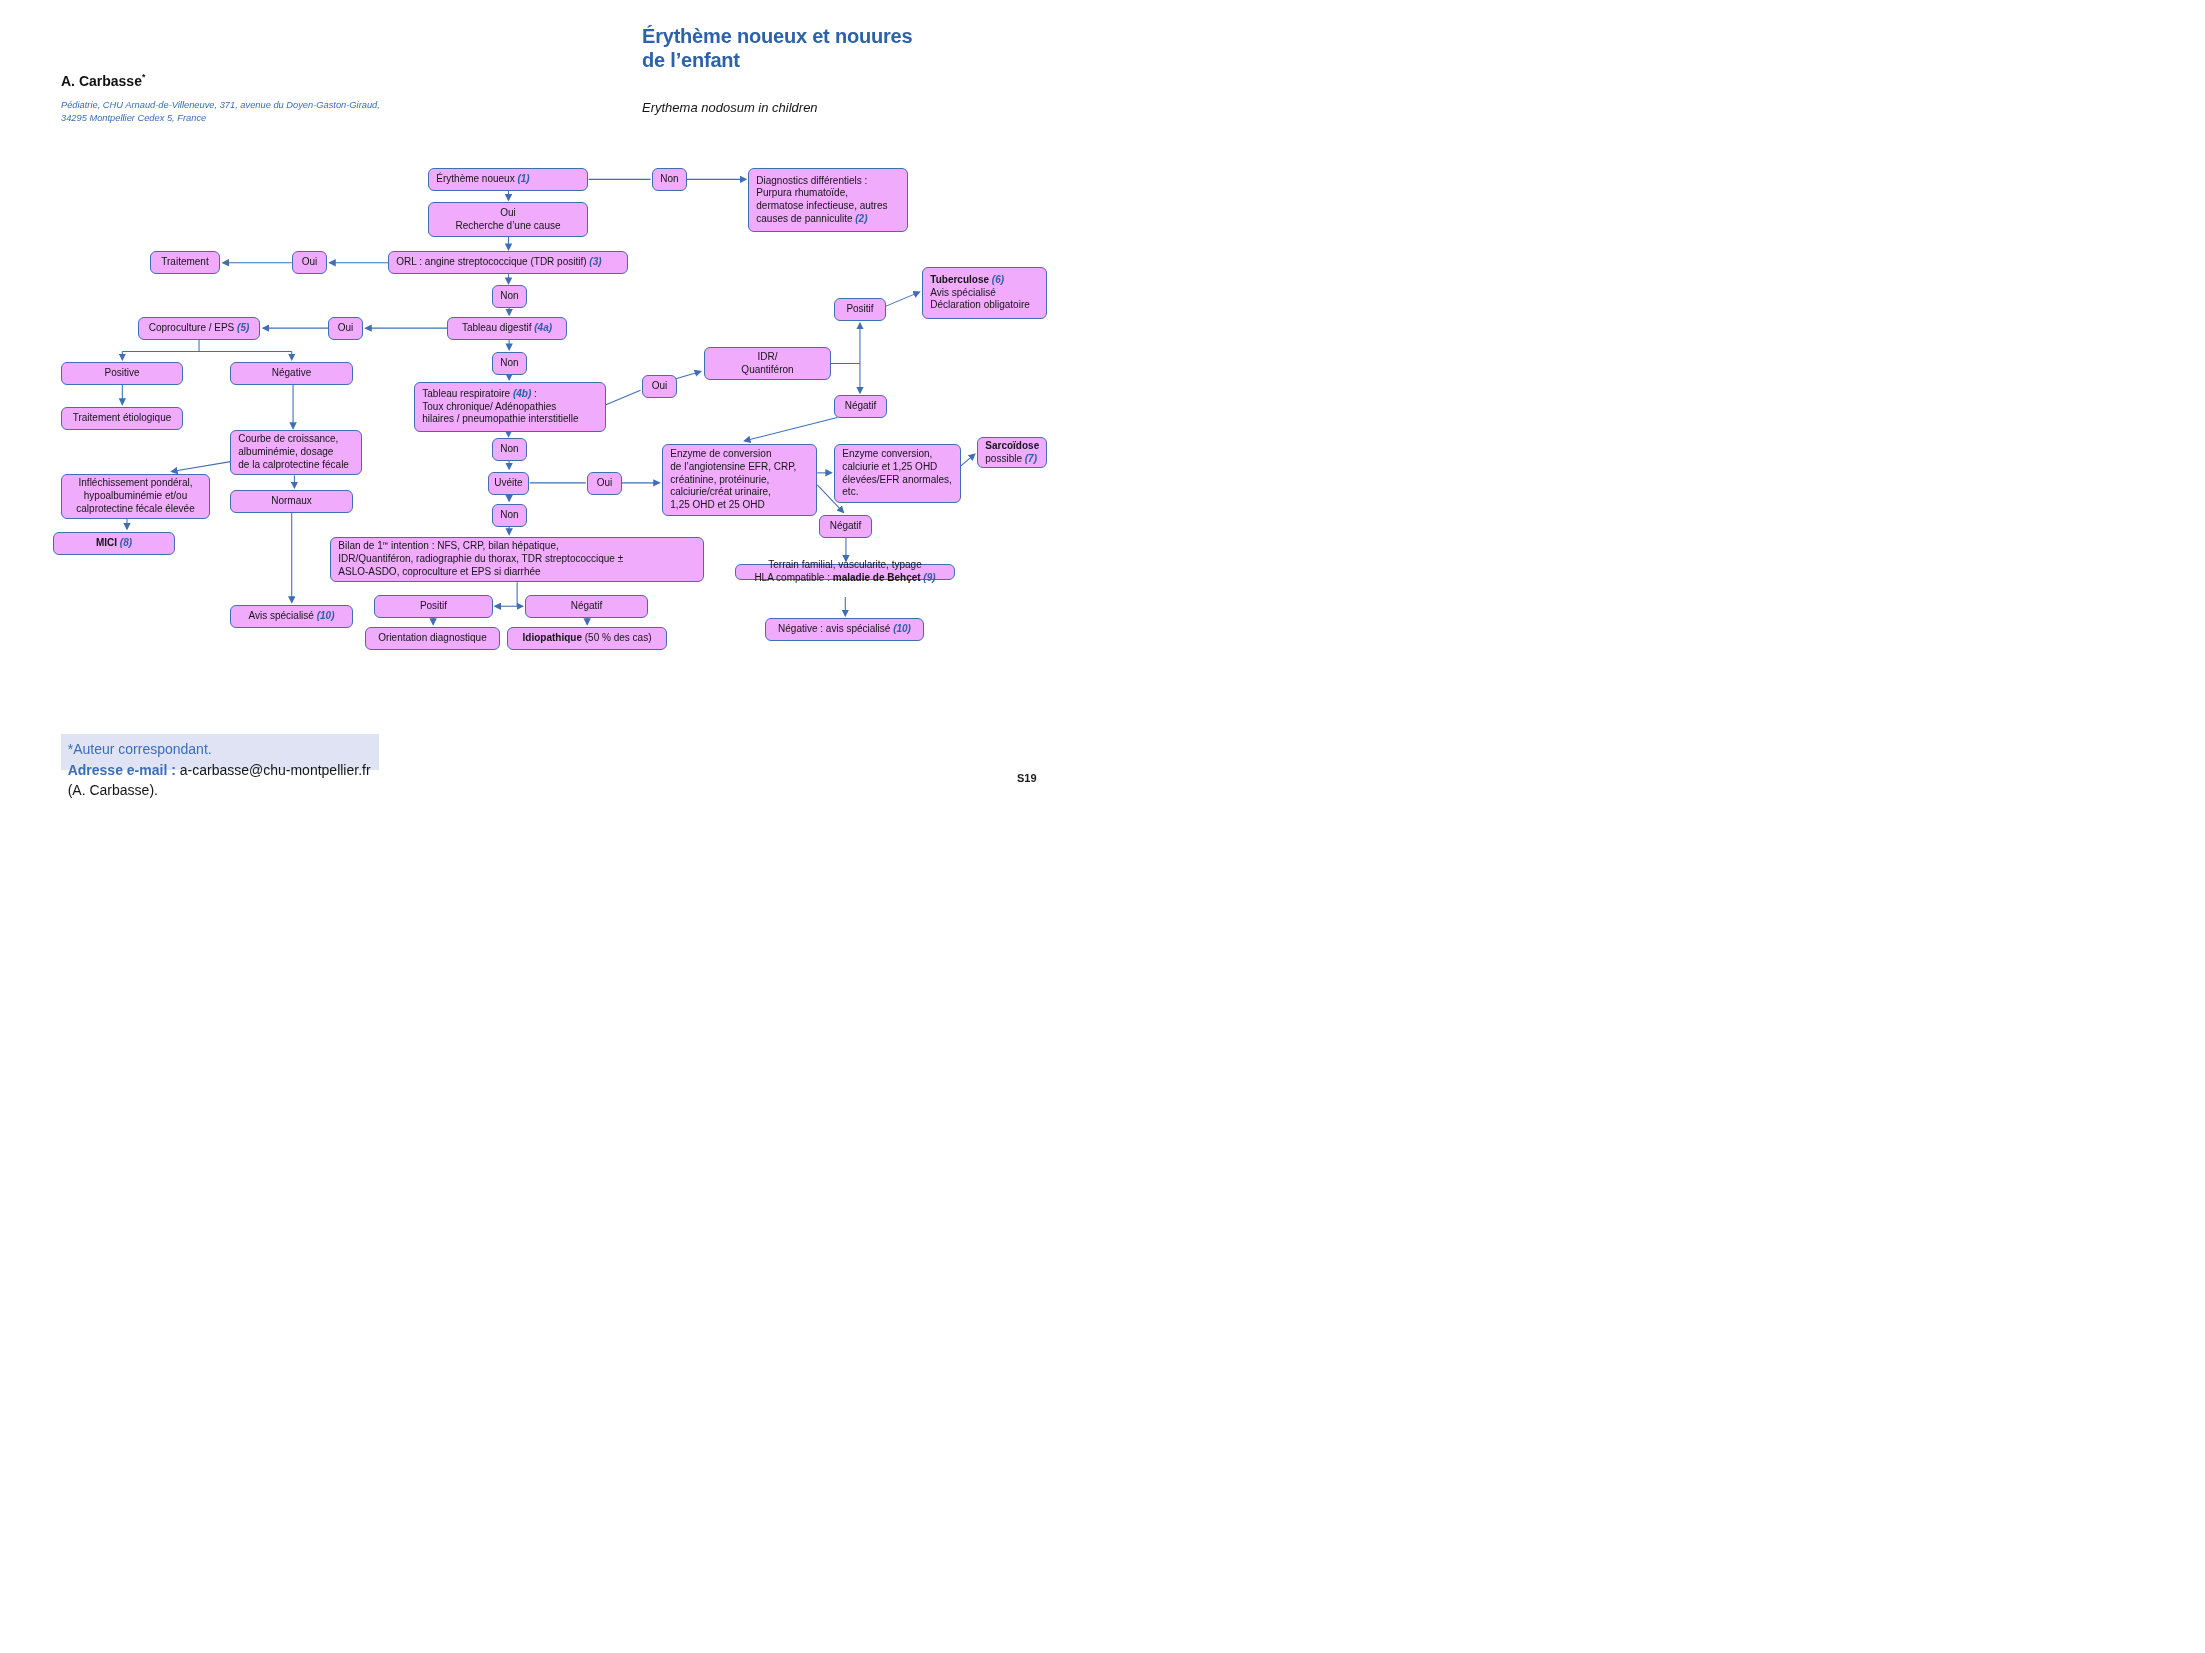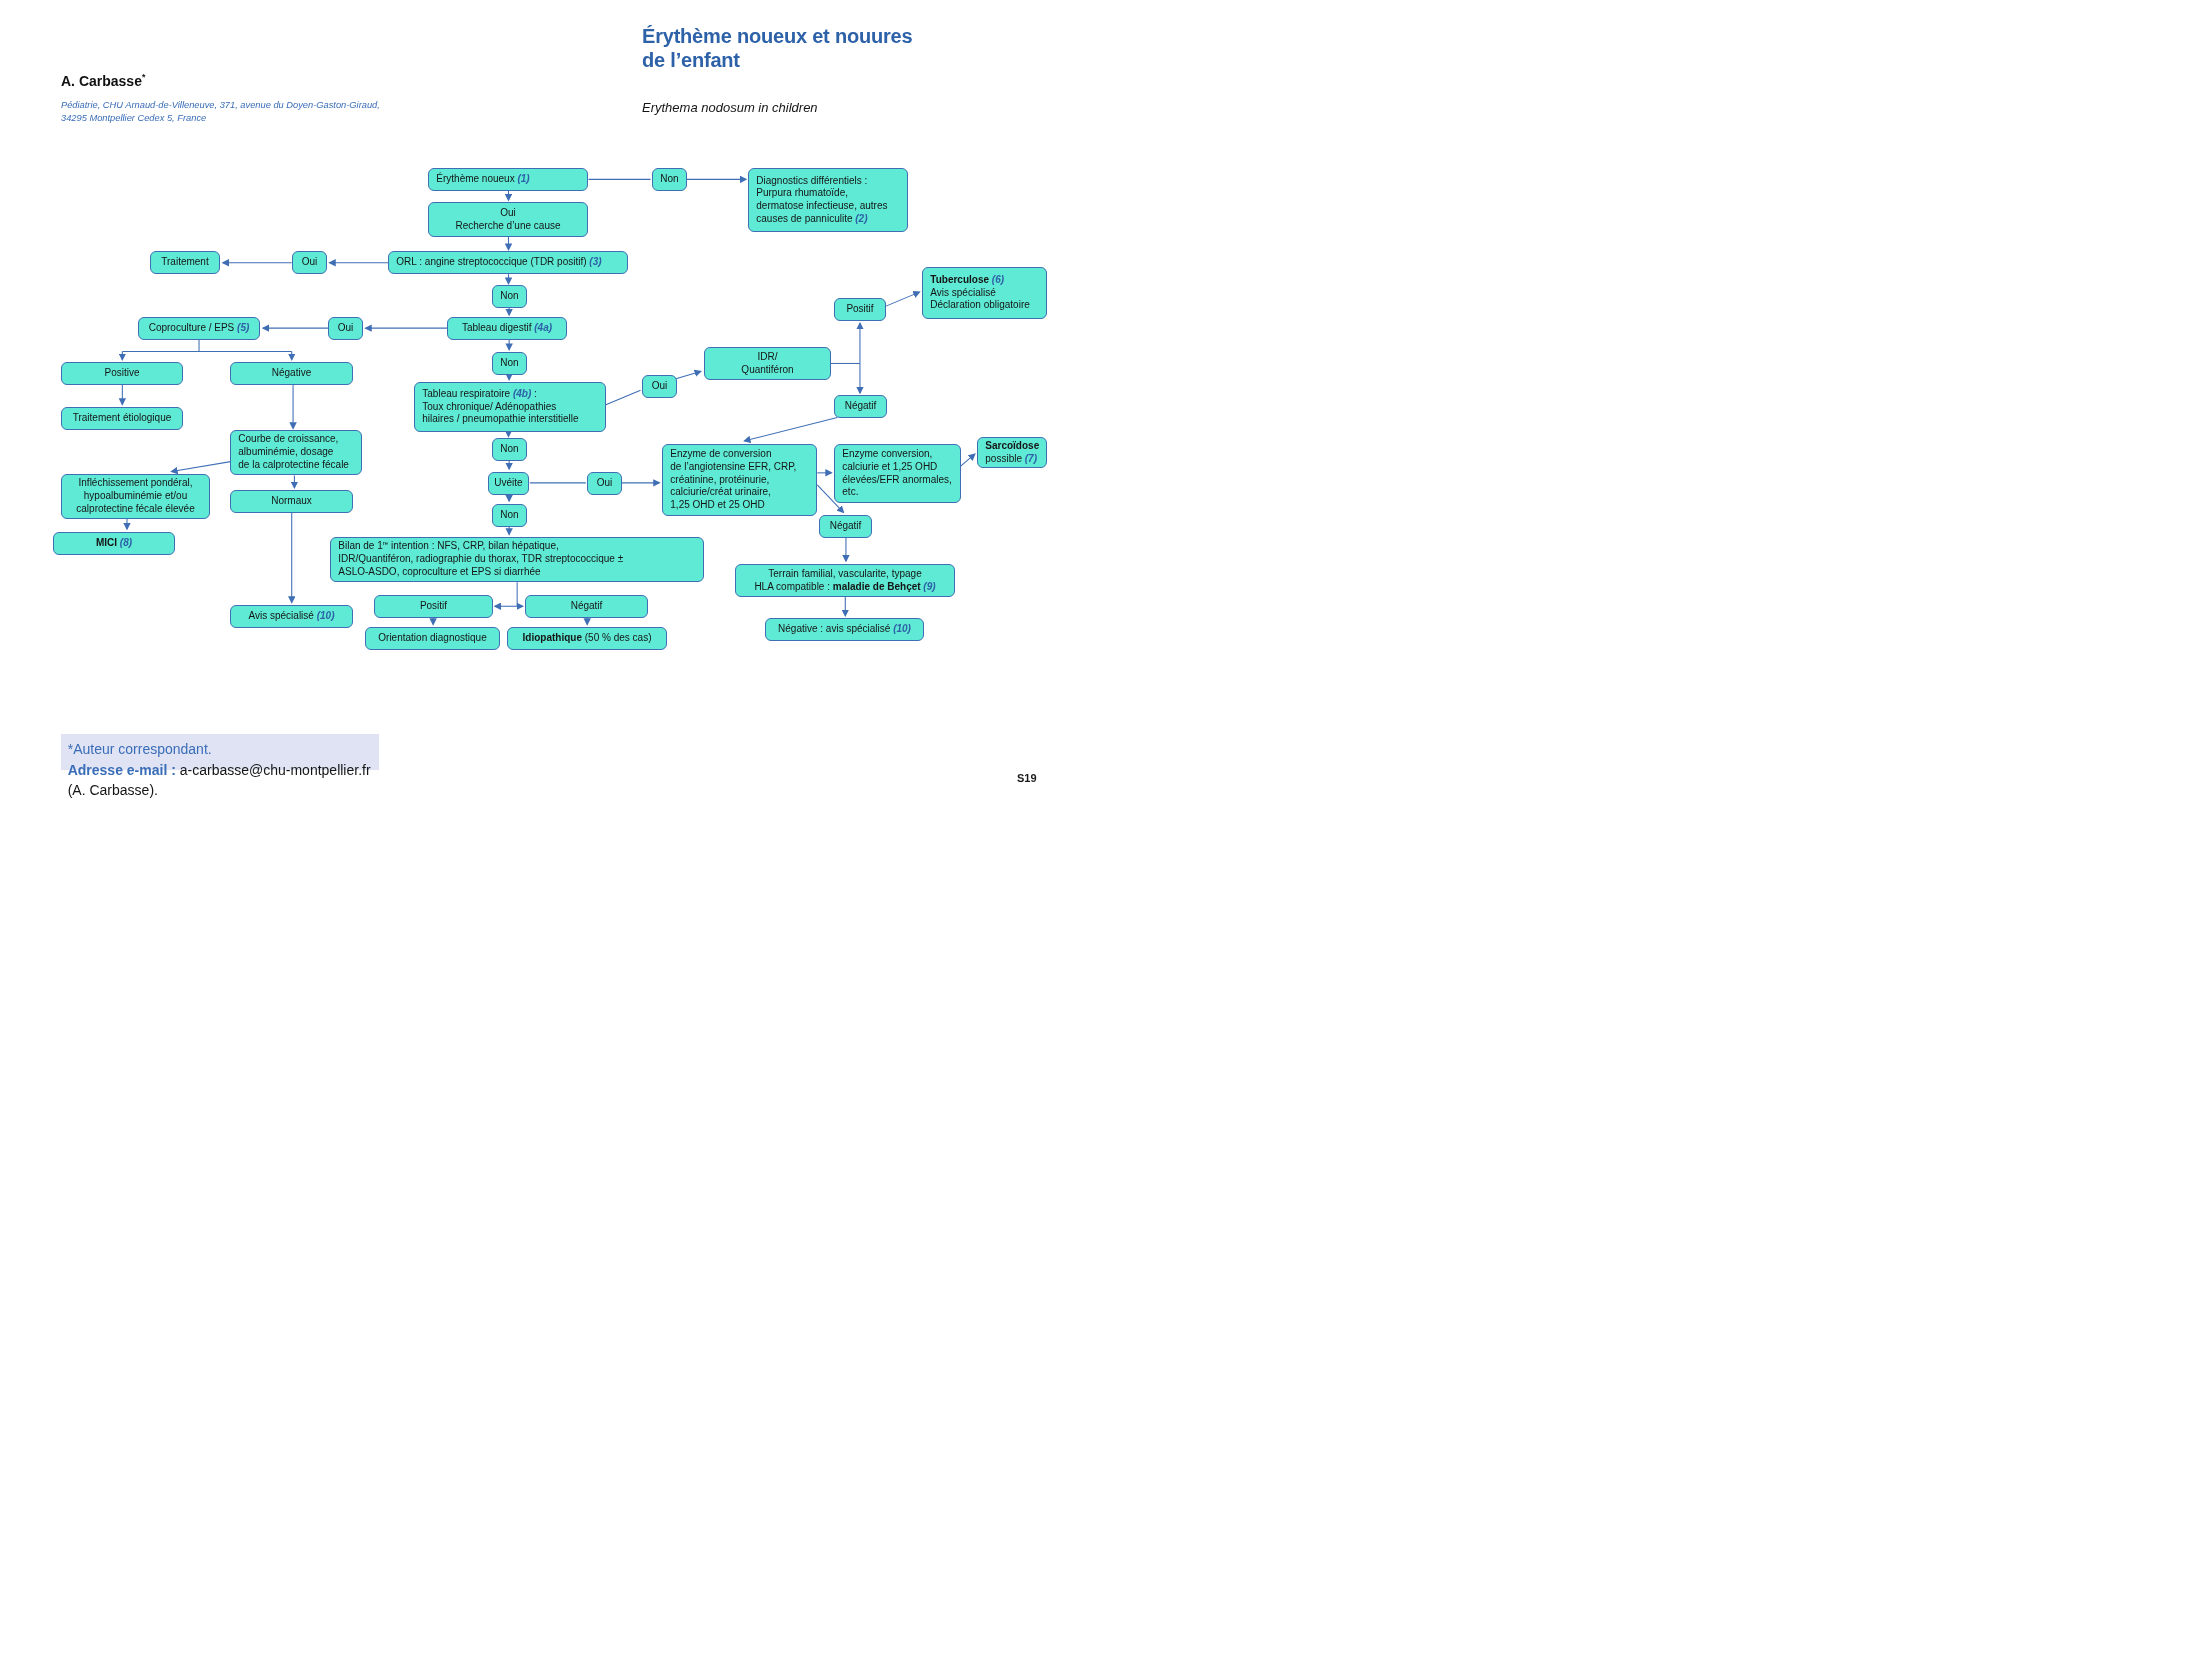--- a/index.html
+++ b/index.html
@@ -11,21 +11,21 @@
   .author sup{font-size:8.7px;}
   .affil{position:absolute;left:61px;top:99px;font-size:9.3px;font-style:italic;color:#3a6db8;line-height:1.35;}
   .affil span{display:block;}
   .title-fr{position:absolute;left:642px;top:24px;font-size:20px;line-height:1.2;font-weight:bold;
             color:#2d61a8;letter-spacing:-0.2px;}
   .title-fr span{display:block;}
   .title-en{position:absolute;left:642px;top:100px;font-size:13px;font-style:italic;color:#151515;}
 
   
   .node{position:absolute;box-sizing:border-box;border:1.1px solid #3f6eb5;border-radius:6px;
-        background:#5eead4;font-size:10px;line-height:12.7px;color:#151515;
+        background:#f0abfc;font-size:10px;line-height:12.7px;color:#151515;
         display:flex;flex-direction:column;justify-content:center;align-items:center;
         text-align:center;padding:2px 5.3px;}
   .node.l{align-items:flex-start;text-align:left;padding-left:7.3px;}
   .node .b{font-weight:bold;}
   .num{color:#2d61a8;font-weight:bold;font-style:italic;}
   .sup{vertical-align:super;font-size:0.62em;line-height:0;}
   .wires{position:absolute;left:0;top:0;}
 
   
   .footer{position:absolute;box-sizing:border-box;background:#dfe3f4;font-size:14px;
@@ -225,21 +225,21 @@
       <div><span>Négatif</span></div>
     </div>
   <div class="node" style="left:492px;top:504px;width:35px;height:23px">
       <div><span>Non</span></div>
     </div>
   <div class="node l" style="left:330px;top:537px;width:374px;height:45px">
       <div><span>Bilan de 1</span><span class="sup">re</span><span> intention : NFS, CRP, bilan hépatique,</span></div>
       <div><span>IDR/Quantiféron, radiographie du thorax, TDR streptococcique ±</span></div>
       <div><span>ASLO-ASDO, coproculture et EPS si diarrhée</span></div>
     </div>
-  <div class="node" style="left:735px;top:564px;width:220px;height:33px">
+  <div class="node" style="left:735px;top:564px;width:220px;height:16px">
       <div><span>Terrain familial, vascularite, typage</span></div>
       <div><span>HLA compatible : </span><span class="b">maladie de Behçet </span><span class="num">(9)</span></div>
     </div>
   <div class="node" style="left:374px;top:595px;width:119px;height:23px">
       <div><span>Positif</span></div>
     </div>
   <div class="node" style="left:525px;top:595px;width:123px;height:23px">
       <div><span>Négatif</span></div>
     </div>
   <div class="node" style="left:230px;top:605px;width:123px;height:23px">

